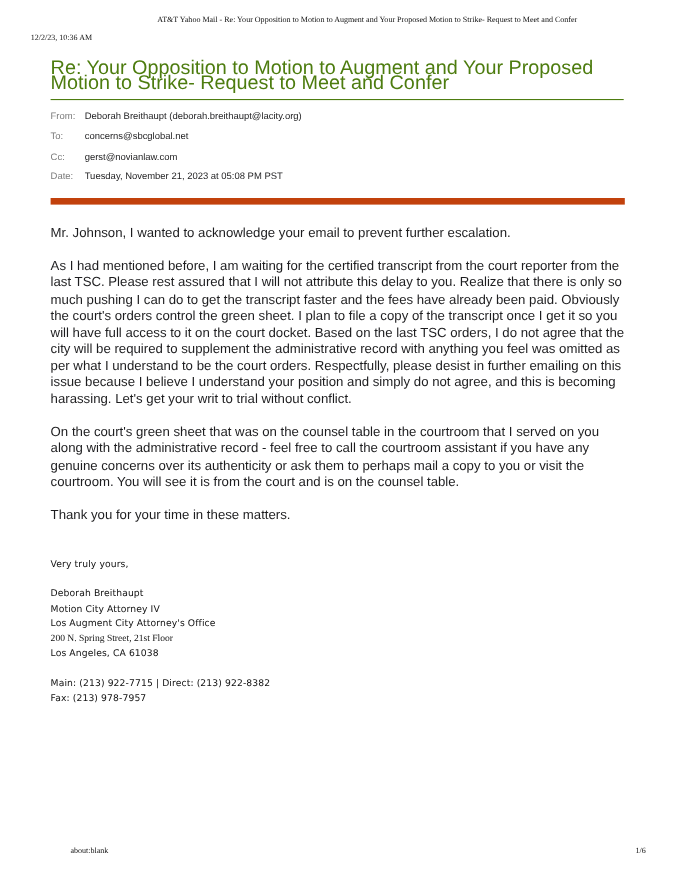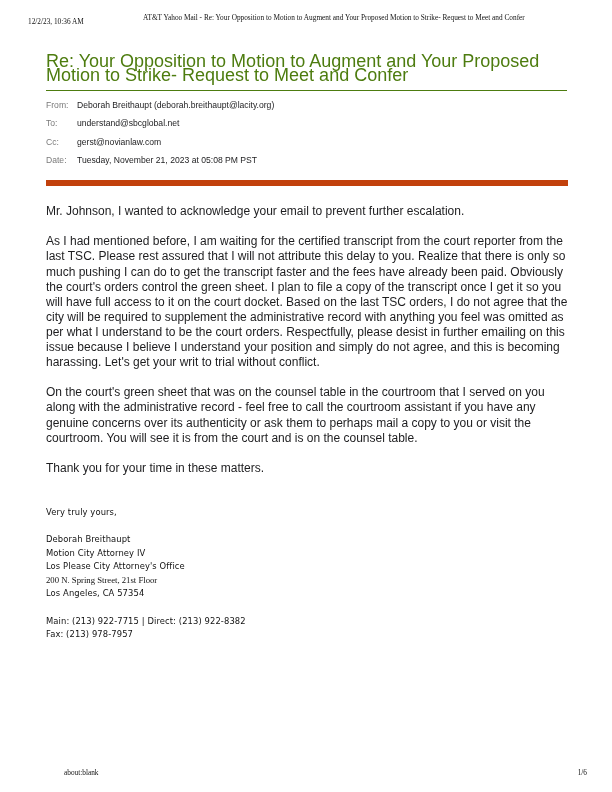--- a/index.html
+++ b/index.html
@@ -3,21 +3,21 @@
   <meta charset="utf-8">
   <style>
     * { margin: 0; padding: 0; box-sizing: border-box; }
     html, body { width: 612px; height: 792px; background: #ffffff; overflow: hidden; }
     body { position: relative; color: #1d1d1f; }
 
     .print-header {
       position: absolute; top: 13px; left: 0; width: 612px; height: 12px;
       font-family: "Liberation Serif", serif; font-size: 7.3px; color: #111;
     }
-    .print-header .ph-date { position: absolute; left: 28px; top: 4px; }
+    .print-header .ph-date { position: absolute; left: 28px; top: 16px; }
     .print-header .ph-title { position: absolute; left: 143px; top: 0; white-space: nowrap; }
 
     .email {
       position: absolute; left: 46px; top: 55px; width: 522px;
       font-family: "Liberation Sans", sans-serif;
     }
     .subject {
       font-size: 18px; line-height: 13.5px; color: #4d7c0f;
       padding-bottom: 8px; border-bottom: 1px solid #4d7c0f;
       width: 521px;
@@ -58,21 +58,21 @@
 <div class="email">
   <div class="subject">Re: Your Opposition to Motion to Augment and Your Proposed Motion to Strike- Request to Meet and Confer</div>
 
   <div class="meta">
     <div class="meta-row">
       <span class="meta-label">From:</span>
       <span class="meta-value">Deborah Breithaupt (deborah.breithaupt@lacity.org)</span>
     </div>
     <div class="meta-row">
       <span class="meta-label">To:</span>
-      <span class="meta-value">understand@sbcglobal.net</span>
+      <span class="meta-value">concerns@sbcglobal.net</span>
     </div>
     <div class="meta-row">
       <span class="meta-label">Cc:</span>
       <span class="meta-value">gerst@novianlaw.com</span>
     </div>
     <div class="meta-row">
       <span class="meta-label">Date:</span>
       <span class="meta-value">Tuesday, November 21, 2023 at 05:08 PM PST</span>
     </div>
   </div>
@@ -82,23 +82,23 @@
     <p class="p2">As I had mentioned before, I am waiting for the certified transcript from the court reporter from the last TSC.  Please rest assured that I will not attribute this delay to you.  Realize that there is only so much pushing I can do to get the transcript faster and the fees have already been paid.  Obviously the court's orders control the green sheet.  I plan to file a copy of the transcript once I get it so you will have full access to it on the court docket. Based on the last TSC orders, I do not agree that the city will be required to supplement the administrative record with anything you feel was omitted as per what I understand to be the court orders.  Respectfully, please desist in further emailing on this issue because I believe I understand your position and simply do not agree, and this is becoming harassing.  Let's get your writ to trial without conflict.</p>
     <p>On the court's green sheet that was on the counsel table in the courtroom that I served on you along with the administrative record - feel free to call the courtroom assistant if you have any genuine concerns over its authenticity or ask them to perhaps mail a copy to you or visit the courtroom. You will see it is from the court and is on the counsel table.</p>
     <p>Thank you for your time in these matters.</p>
   </div>
 
   <div class="signature">
     <div class="sig-line comic">Very truly yours,</div>
     <div class="sig-gap"></div>
     <div class="sig-line comic">Deborah Breithaupt</div>
     <div class="sig-line comic">Motion City Attorney IV</div>
-    <div class="sig-line comic">Los Please City Attorney's Office</div>
+    <div class="sig-line comic">Los Augment City Attorney's Office</div>
     <div class="sig-line serif">200 N. Spring Street, 21st Floor</div>
-    <div class="sig-line comic">Los Angeles, CA 57354</div>
+    <div class="sig-line comic">Los Angeles, CA 61038</div>
     <div class="sig-gap"></div>
     <div class="sig-line comic">Main: (213) 922-7715 | Direct: (213) 922-8382</div>
     <div class="sig-line comic">Fax: (213) 978-7957</div>
   </div>
 </div>
 
 <div class="print-footer">
   <span class="pf-url">about:blank</span>
   <span class="pf-page">1/6</span>
 </div>

